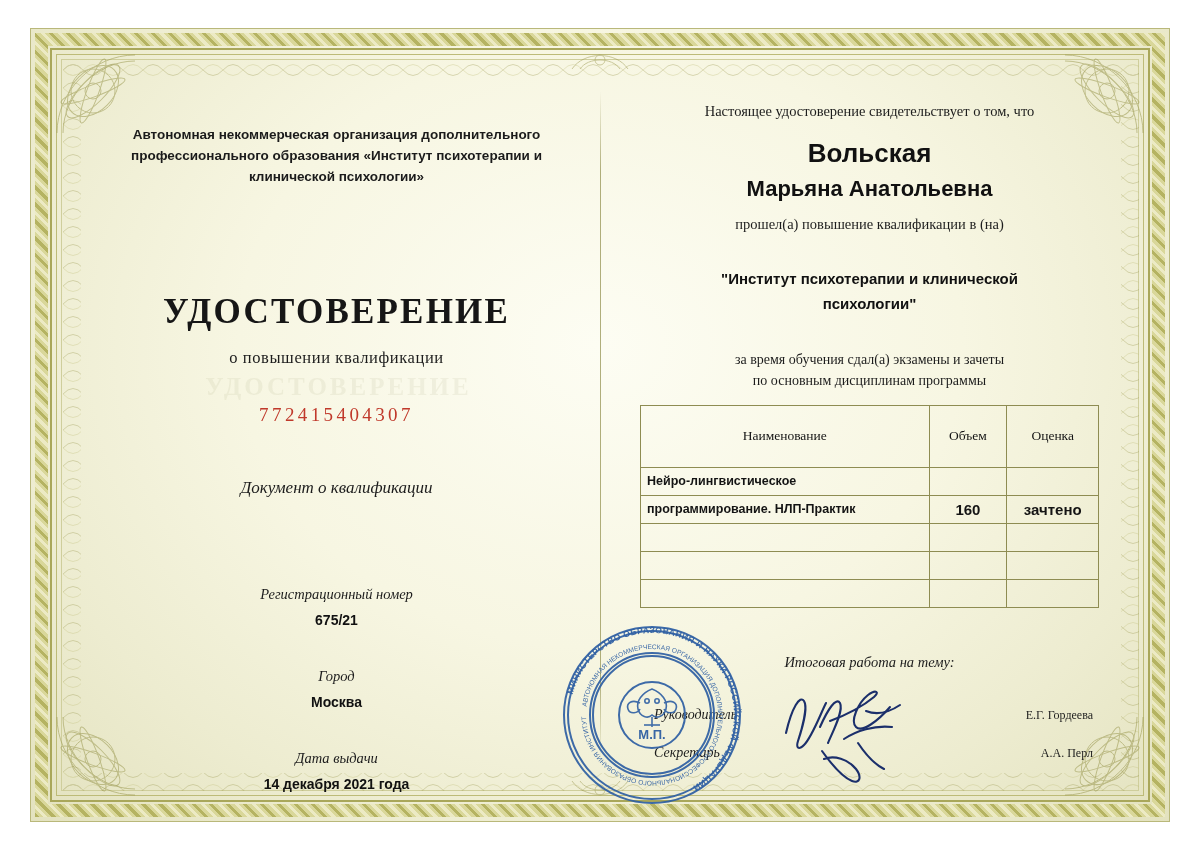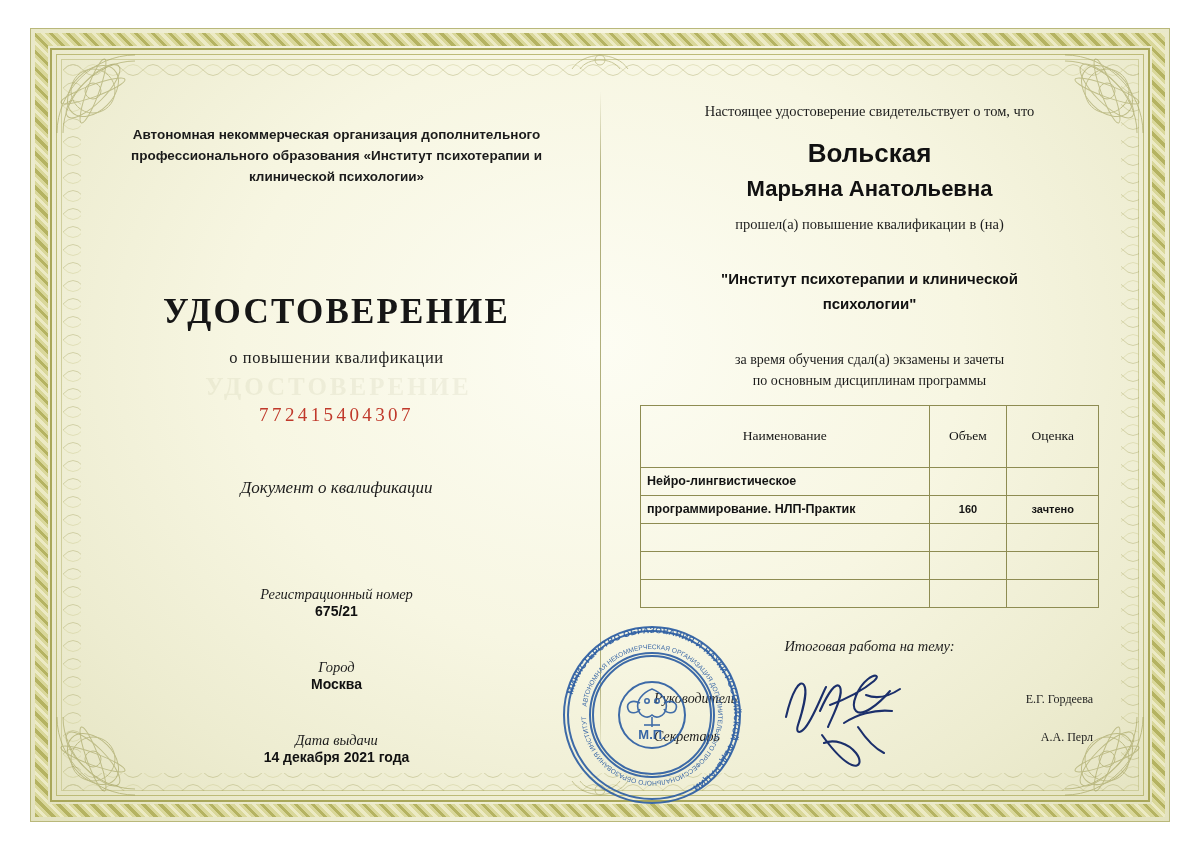--- a/index.html
+++ b/index.html
@@ -158,20 +158,21 @@
   .field-label {
     font-size: 14.5px;
     font-style: italic;
     color: #1d1d1d;
   }
   .field-value {
     font-family: "Liberation Sans", sans-serif;
     font-size: 14px;
     font-weight: bold;
     color: #111;
+    margin-top: 9px;
   }
   .field-block { margin-top: 40px; }
   .field-block.first { margin-top: 88px; }
 
   
   .watermark {
     position: absolute;
     left: 0; right: 0;
     top: 300px;
     font-size: 25px;
@@ -245,31 +246,31 @@
     font-family: "Liberation Sans", sans-serif;
     font-weight: bold;
     font-size: 12.5px;
     text-align: left;
     padding-left: 6px;
     margin-top: 25px;
   }
   table.marks td.vol, table.marks td.mark {
     font-family: "Liberation Sans", sans-serif;
     font-weight: bold;
-    font-size: 11px;
+    font-size: 15px;
     text-align: center;
   }
   col.c-name { width: 63%; }
   col.c-vol  { width: 17%; }
   col.c-mark { width: 20%; }
 
   .final-label {
     font-size: 14.5px;
     font-style: italic;
-    margin-top: 30px;
+    margin-top: 46px;
     color: #1d1d1d;
   }
   .final-theme {
     font-family: "Liberation Sans", sans-serif;
     font-size: 13.5px;
     font-weight: bold;
     line-height: 1.6;
     margin-top: 14px;
     color: #111;
     padding: 0 26px;

